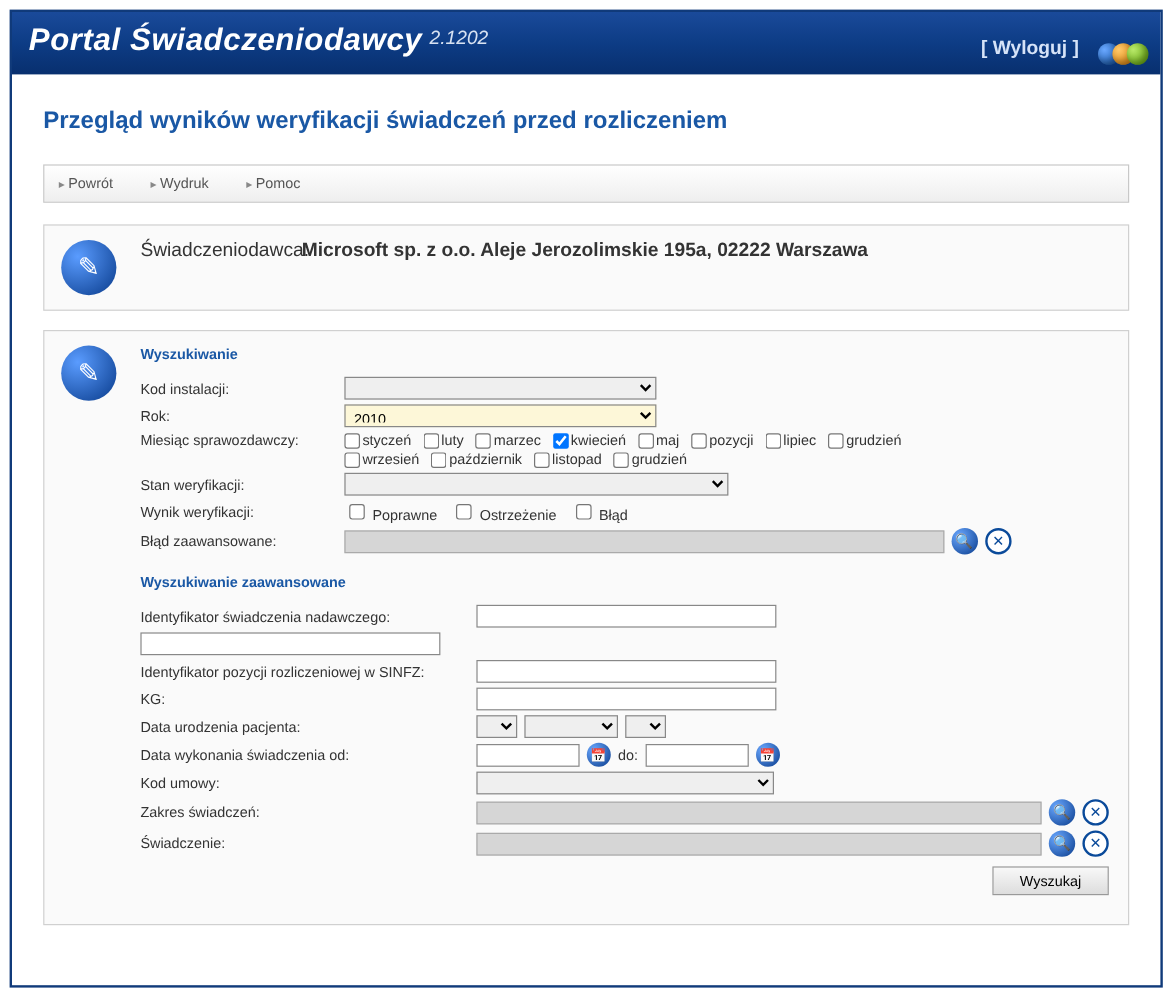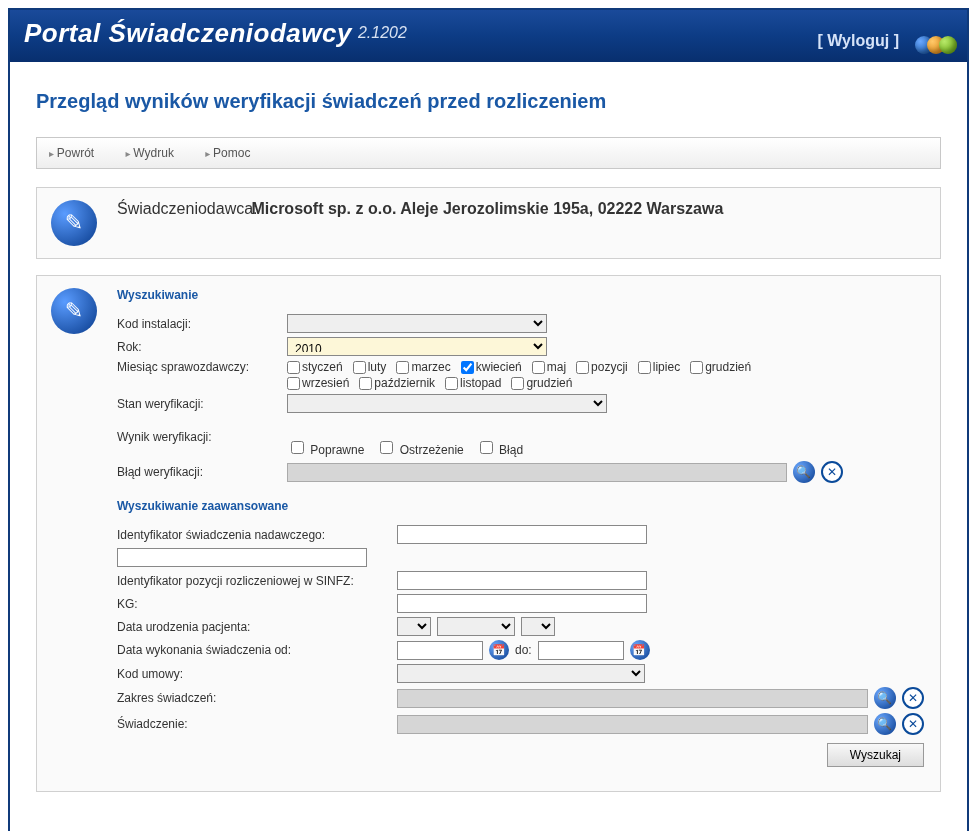--- a/index.html
+++ b/index.html
@@ -167,21 +167,20 @@
     font-size: 12px;
     color: #333;
     display: inline-flex;
     align-items: center;
     gap: 2px;
   }
   .months input { margin: 0; }
   .inline-checks label {
     font-size: 12px;
     margin-right: 6px;
-    margin-top: 21px;
   }
   .icon-btn {
     width: 22px; height: 22px; border-radius: 50%;
     display: inline-flex; align-items: center; justify-content: center;
     font-size: 12px; cursor: pointer;
     flex-shrink: 0;
   }
   .icon-search-btn {
     background: radial-gradient(circle at 30% 30%, #6aa8ff, #083a8a);
     color: #fff;
@@ -330,21 +329,21 @@
         <div class="form-row">
           <div class="lbl">Wynik weryfikacji:</div>
           <div class="ctrl inline-checks">
             <label><input type="checkbox" style=""> <span>Poprawne</span></label>
             <label><input type="checkbox" style=""> <span>Ostrzeżenie</span></label>
             <label><input type="checkbox" style=""> <span>Błąd</span></label>
           </div>
         </div>
 
         <div class="form-row">
-          <div class="lbl">Błąd weryfikacji:</div>
+          <div class="lbl">Błąd zaawansowane:</div>
           <div class="ctrl">
             <input type="text" class="txt-wide" readonly="" style="">
             <span class="icon-btn icon-search-btn">🔍</span>
             <span class="icon-btn icon-clear-btn">✕</span>
           </div>
         </div>
 
         <div class="section-head" style="margin-top:16px">Wyszukiwanie zaawansowane</div>
 
         <div class="form-row form-row-wide">

